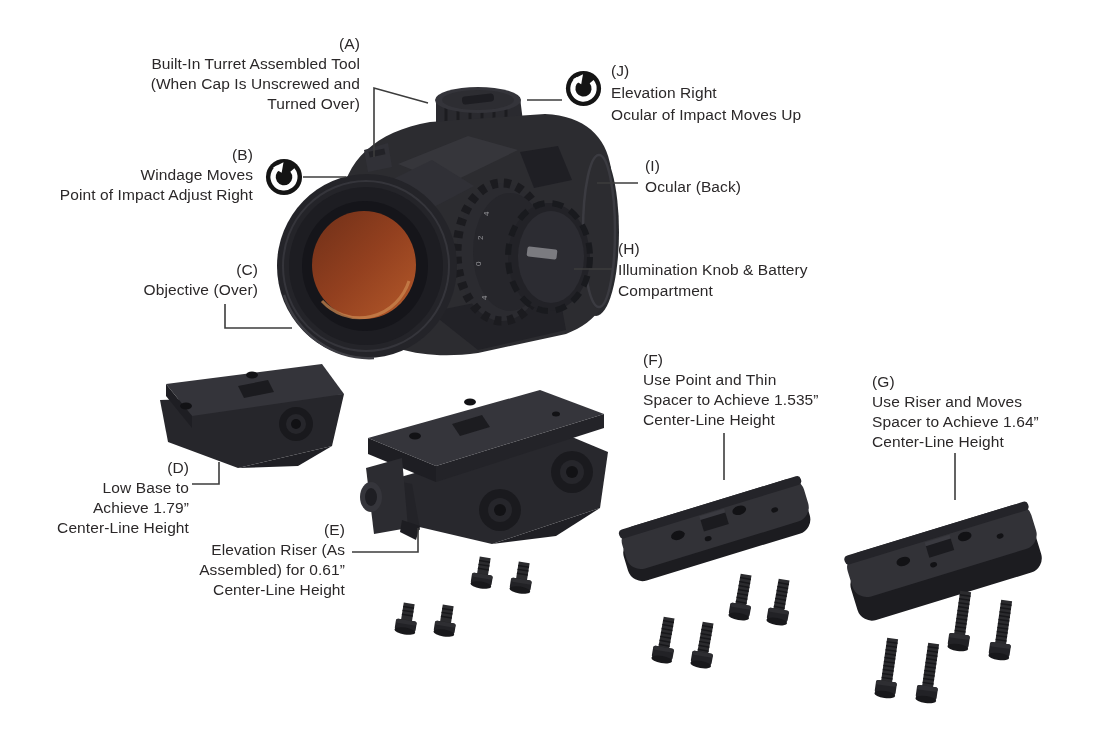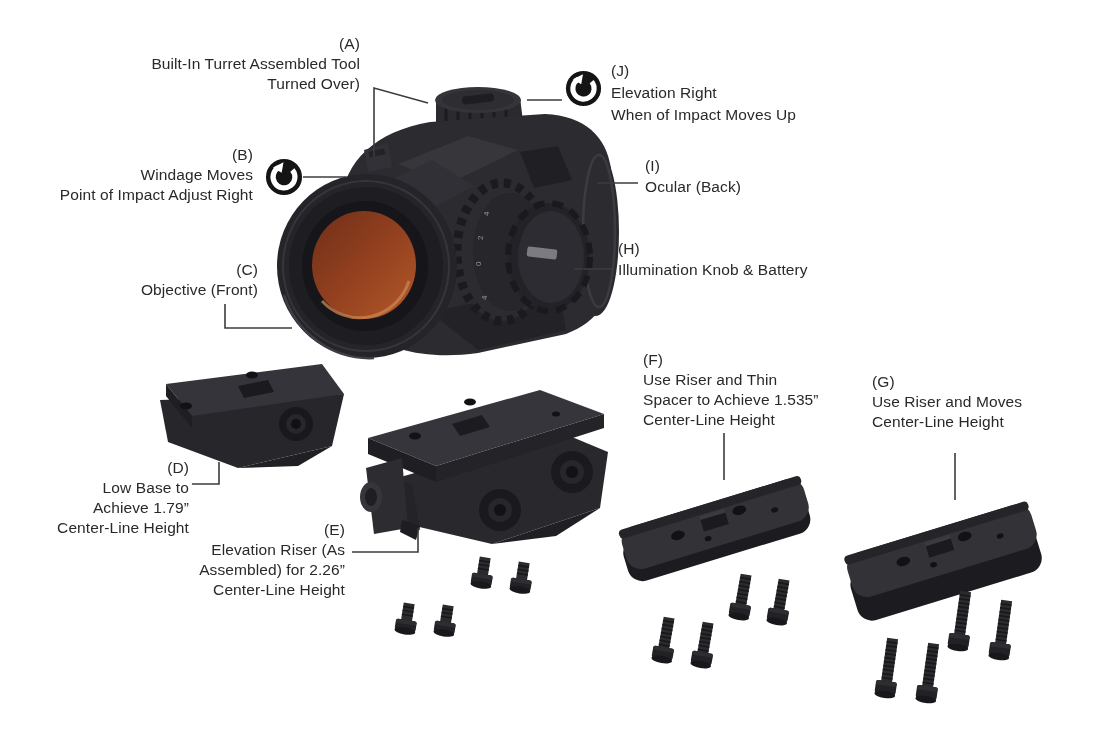--- a/index.html
+++ b/index.html
@@ -207,70 +207,73 @@
   </svg>
   <svg class="rot-icon" style="left:565px;top:70px;width:37px;height:37px;" viewBox="0 0 40 40">
     <circle cx="20" cy="20" r="19" fill="#141414"></circle>
     <path d="M 28.8 12.6 A 11.5 11.5 0 1 1 14.3 10.0" stroke="#ffffff" stroke-width="5.5" fill="none"></path>
     <polygon points="8.5,10 19.5,4.5 17.5,15.5" fill="#ffffff"></polygon>
   </svg>
 
   <div class="co right" style="right:740px;top:34px;">
     <span class="ln">(A)</span>
     <span class="ln">Built-In Turret Assembled Tool</span>
+    <span class="ln">(When Cap Is Unscrewed and</span>
     <span class="ln">Turned Over)</span>
   </div>
 
   <div class="co right" style="right:847px;top:145px;">
     <span class="ln">(B)</span>
     <span class="ln">Windage Moves</span>
     <span class="ln">Point of Impact Adjust Right</span>
   </div>
 
   <div class="co right" style="right:842px;top:260px;">
     <span class="ln">(C)</span>
-    <span class="ln">Objective (Front)</span>
+    <span class="ln">Objective (Over)</span>
   </div>
 
   <div class="co right" style="right:911px;top:458px;">
     <span class="ln">(D)</span>
     <span class="ln">Low Base to</span>
     <span class="ln">Achieve 1.79”</span>
     <span class="ln">Center-Line Height</span>
   </div>
 
   <div class="co right" style="right:755px;top:520px;">
     <span class="ln">(E)</span>
     <span class="ln">Elevation Riser (As</span>
-    <span class="ln">Assembled) for 2.26”</span>
+    <span class="ln">Assembled) for 0.61”</span>
     <span class="ln">Center-Line Height</span>
   </div>
 
   <div class="co left" style="left:643px;top:350px;">
     <span class="ln">(F)</span>
-    <span class="ln">Use Riser and Thin</span>
+    <span class="ln">Use Point and Thin</span>
     <span class="ln">Spacer to Achieve 1.535”</span>
     <span class="ln">Center-Line Height</span>
   </div>
 
   <div class="co left" style="left:872px;top:372px;">
     <span class="ln">(G)</span>
     <span class="ln">Use Riser and Moves</span>
+    <span class="ln">Spacer to Achieve 1.64”</span>
     <span class="ln">Center-Line Height</span>
   </div>
 
   <div class="co left lh21" style="left:618px;top:238px;">
     <span class="ln">(H)</span>
     <span class="ln">Illumination Knob &amp; Battery</span>
+    <span class="ln">Compartment</span>
   </div>
 
   <div class="co left lh21" style="left:645px;top:155px;">
     <span class="ln">(I)</span>
     <span class="ln">Ocular (Back)</span>
   </div>
 
   <div class="co left lh22" style="left:611px;top:60px;">
     <span class="ln">(J)</span>
     <span class="ln">Elevation Right</span>
-    <span class="ln">When of Impact Moves Up</span>
+    <span class="ln">Ocular of Impact Moves Up</span>
   </div>
 
 </div>
 
 </body></html>

